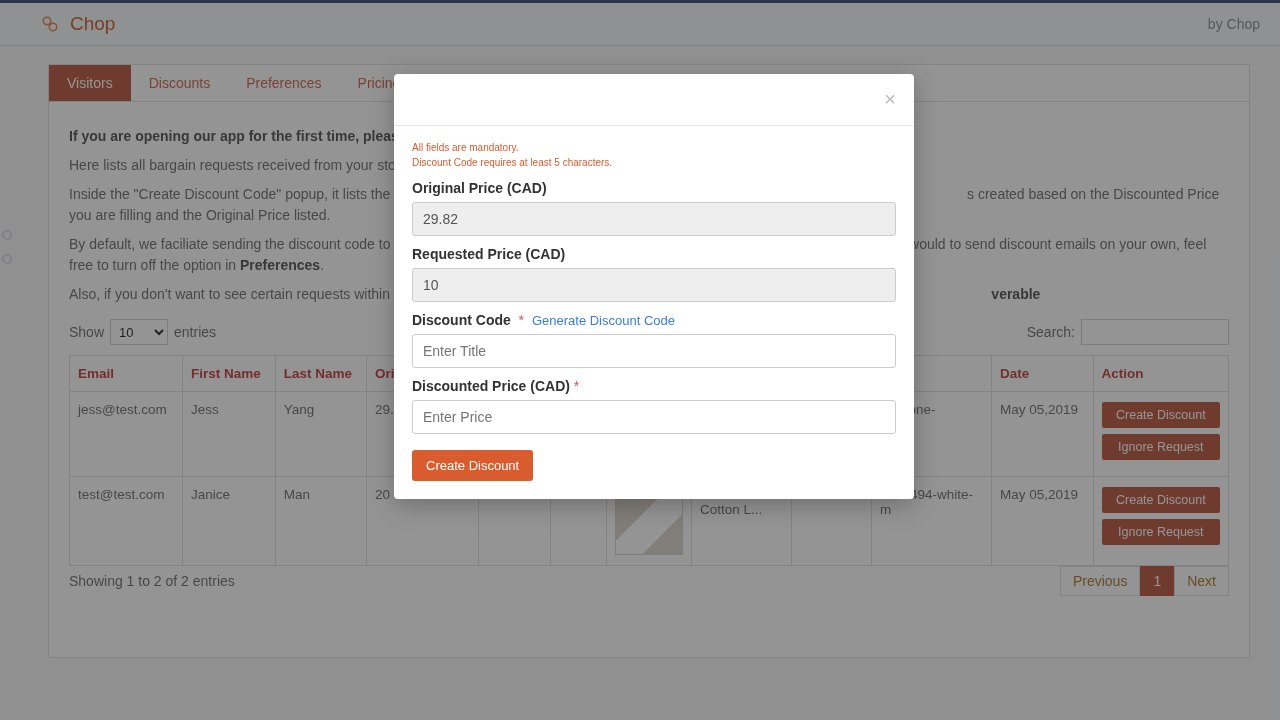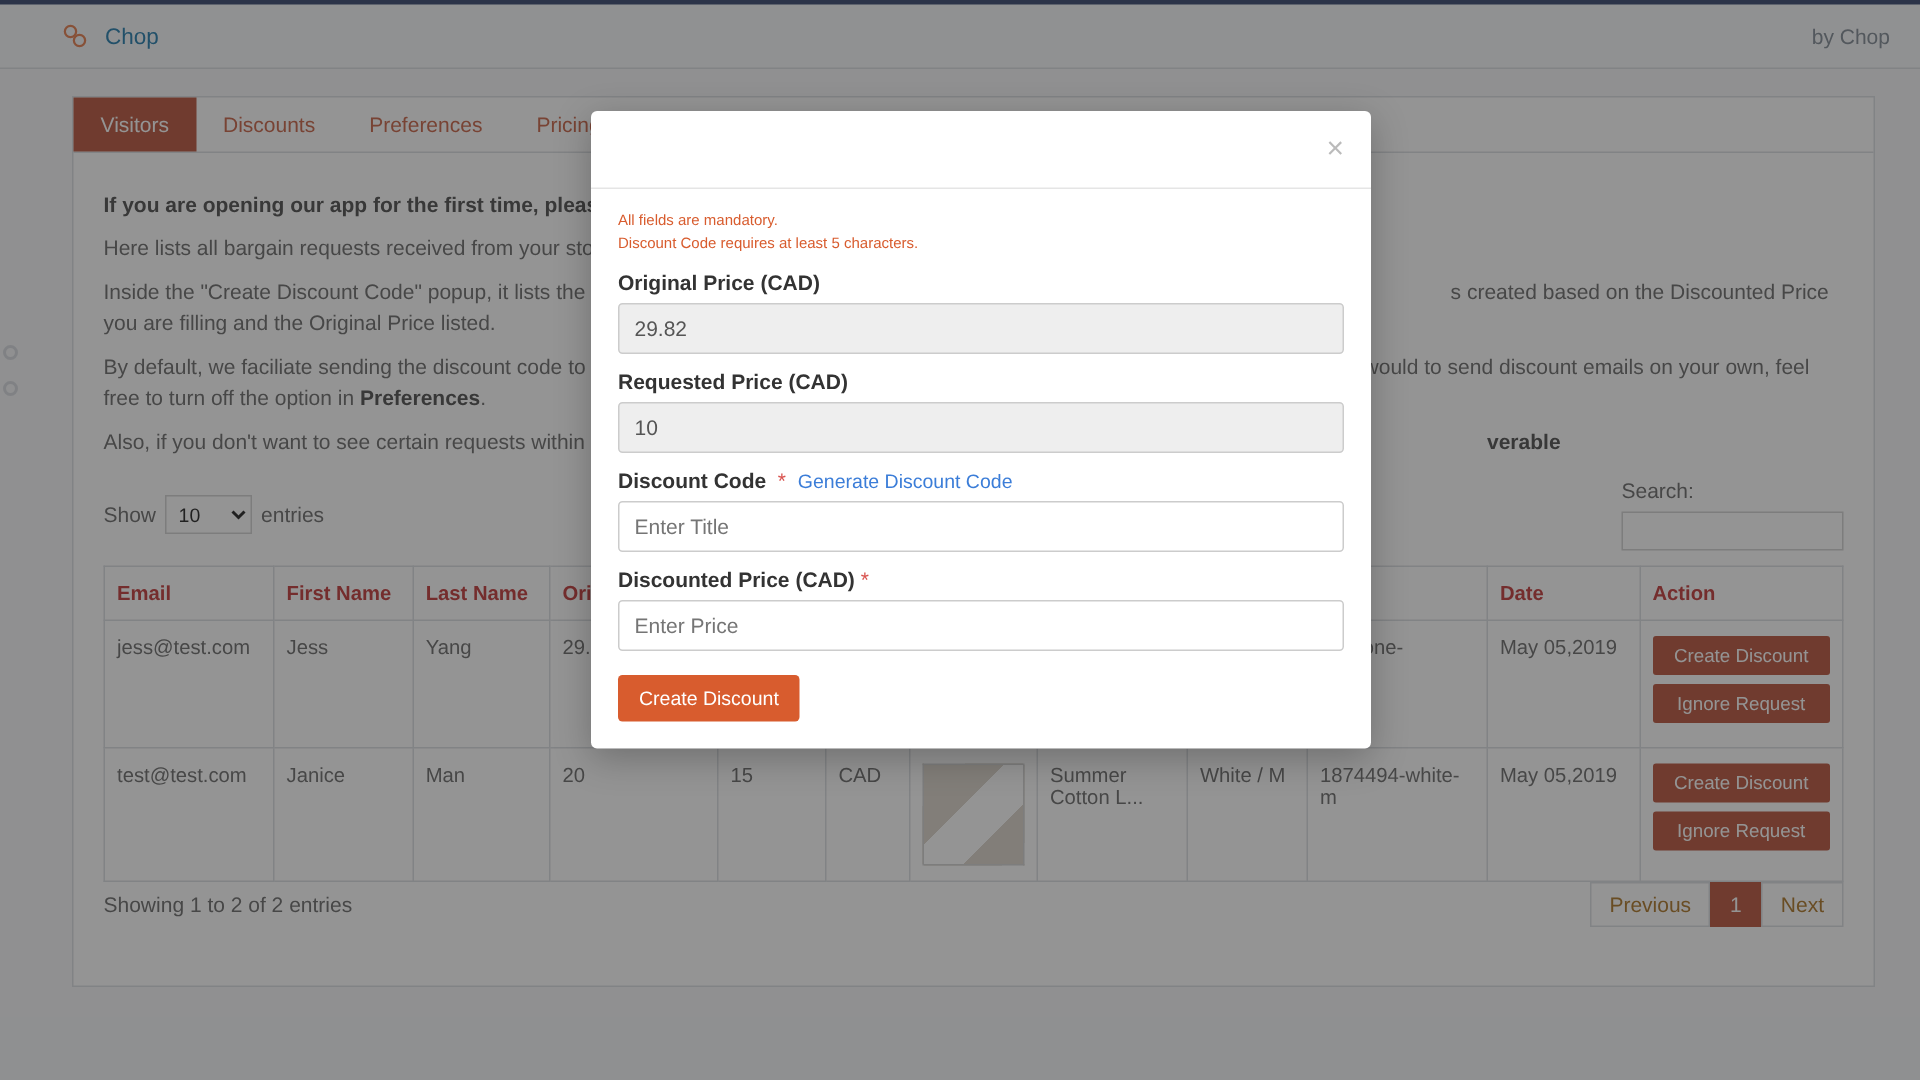--- a/index.html
+++ b/index.html
@@ -22,21 +22,21 @@
     display: flex;
     align-items: center;
     padding: 0 20px 0 40px;
   }
   .topbar .logo {
     width: 20px; height: 20px;
     display: inline-flex; align-items: center; justify-content: center;
     color: #e26b34;
     margin-right: 10px;
   }
-  .topbar .appname { color: #0369a1; font-size: 15px; }
+  .topbar .appname { color: #c2410c; font-size: 19px; }
   .topbar .by { margin-left: auto; color: #6f7a86; font-size: 14px; }
 
   .sideicons {
     position: absolute;
     left: 0; top: 230px;
     display: flex; flex-direction: column; gap: 14px;
     padding-left: 2px;
   }
   .sideicons span {
     width: 10px; height: 10px;
@@ -68,21 +68,21 @@
   .content { padding: 16px 20px; font-size: 14px; color: #555; }
   .content p { margin: 8px 0; line-height: 1.5; }
   .content strong { font-weight: 700; color: #333; }
 
   .controls { margin-top: 14px; display: flex; align-items: center; font-size: 14px; }
   .controls select {
     border: 1px solid #ccc; height: 26px; width: 58px;
     font-size: 13px; margin: 0 6px; padding: 0 4px;
     background: #fff;
   }
-  .controls .search { margin-left: auto; display: flex; gap: 6px; flex-direction: column; }
+  .controls .search { margin-left: auto; display: flex; align-items: center; gap: 6px; }
   .controls .search input {
     border: 1px solid #ccc; height: 26px; width: 148px; padding: 2px 6px;
   }
 
   table { width: 100%; border-collapse: collapse; margin-top: 10px; font-size: 13.5px; }
   th, td { border: 1px solid #d6dade; padding: 10px 8px; text-align: left; vertical-align: top; }
   th { color: #b91c1c; font-weight: 700; font-size: 13.5px; }
   td { color: #555; }
   .prodthumb {
     width: 68px; height: 68px;

